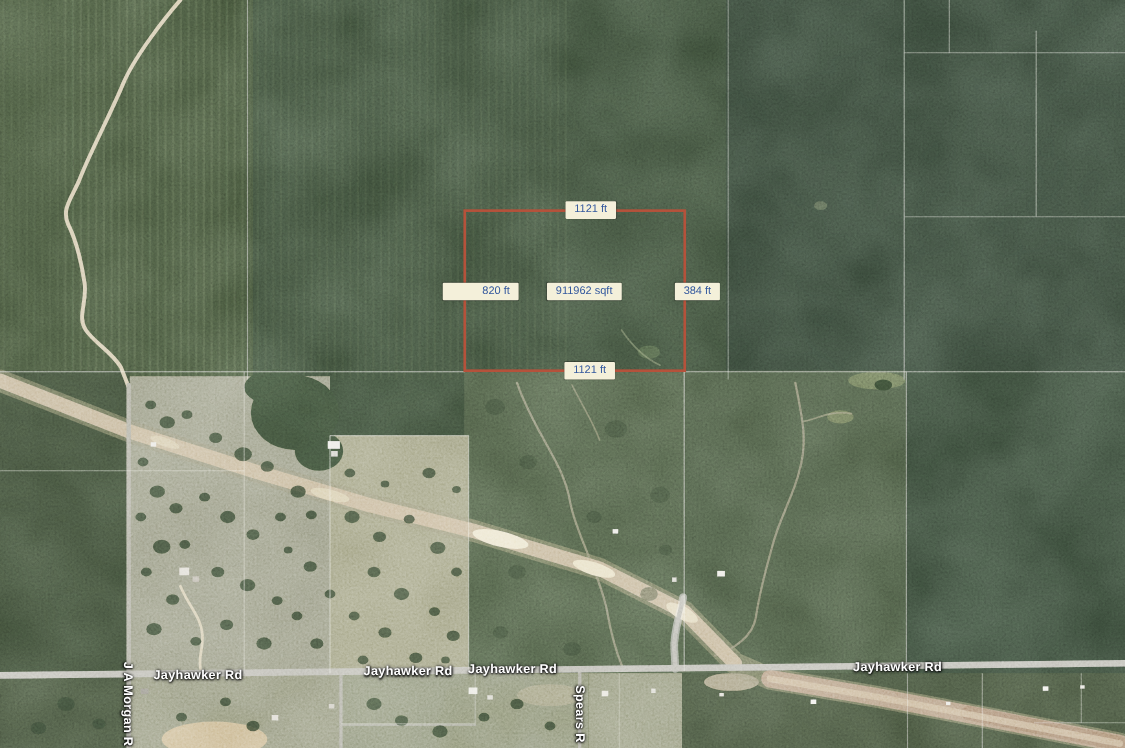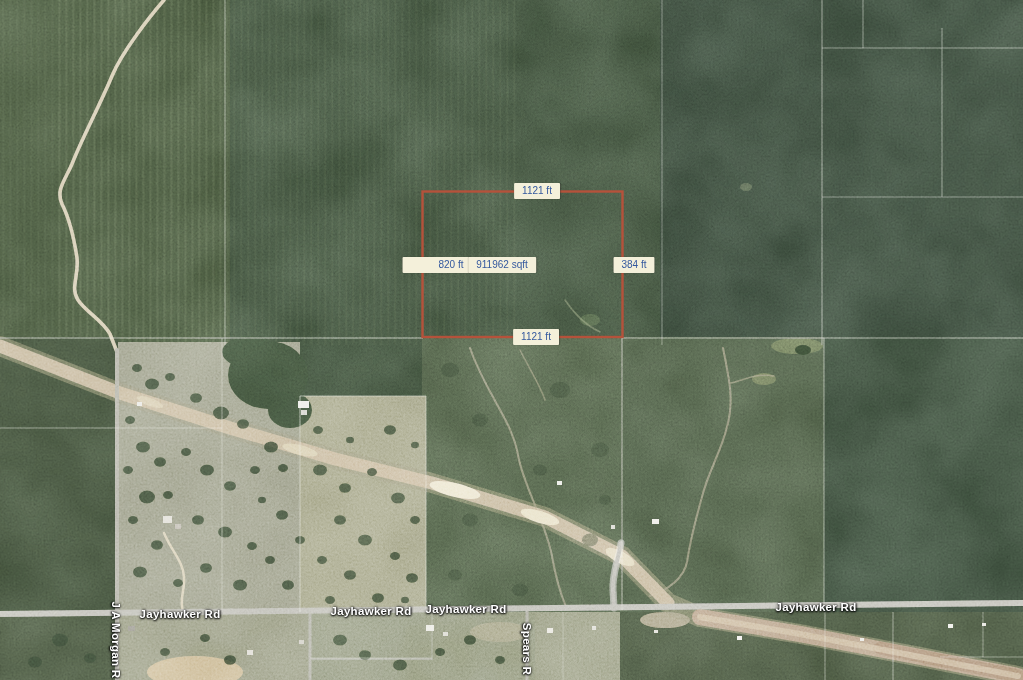--- a/index.html
+++ b/index.html
@@ -243,21 +243,21 @@
   </g>
 
   <rect x="0" y="0" width="1023" height="680" filter="url(#coarseN)" style="mix-blend-mode:soft-light" opacity="0.65"></rect>
   <rect x="0" y="0" width="1023" height="680" filter="url(#fineN)" style="mix-blend-mode:overlay" opacity="0.4"></rect>
 
   <rect x="422.5" y="191.5" width="200" height="145.5" fill="none" stroke="#b5523b" stroke-width="2.4"></rect>
 </svg>
 
 <div class="m-label" style="left:537px;top:191px;">1121 ft</div>
 <div class="m-label" style="left:437px;top:265px;padding-left:36px;">820 ft</div>
-<div class="m-label" style="left:502px;top:265px;">911962 sqft</div>
+<div class="m-label" style="left:531px;top:265px;">911962 sqft</div>
 <div class="m-label" style="left:634px;top:265px;">384 ft</div>
 <div class="m-label" style="left:536px;top:337px;">1121 ft</div>
 
 <div class="r-label" style="left:180px;top:614px;">Jayhawker Rd</div>
 <div class="r-label" style="left:371px;top:611px;">Jayhawker Rd</div>
 <div class="r-label" style="left:466px;top:609px;">Jayhawker Rd</div>
 <div class="r-label" style="left:816px;top:607px;">Jayhawker Rd</div>
 <div class="r-label vert" style="left:116px;top:640px;">J A Morgan R</div>
 <div class="r-label vert" style="left:527px;top:649px;">Spears R</div>
 

